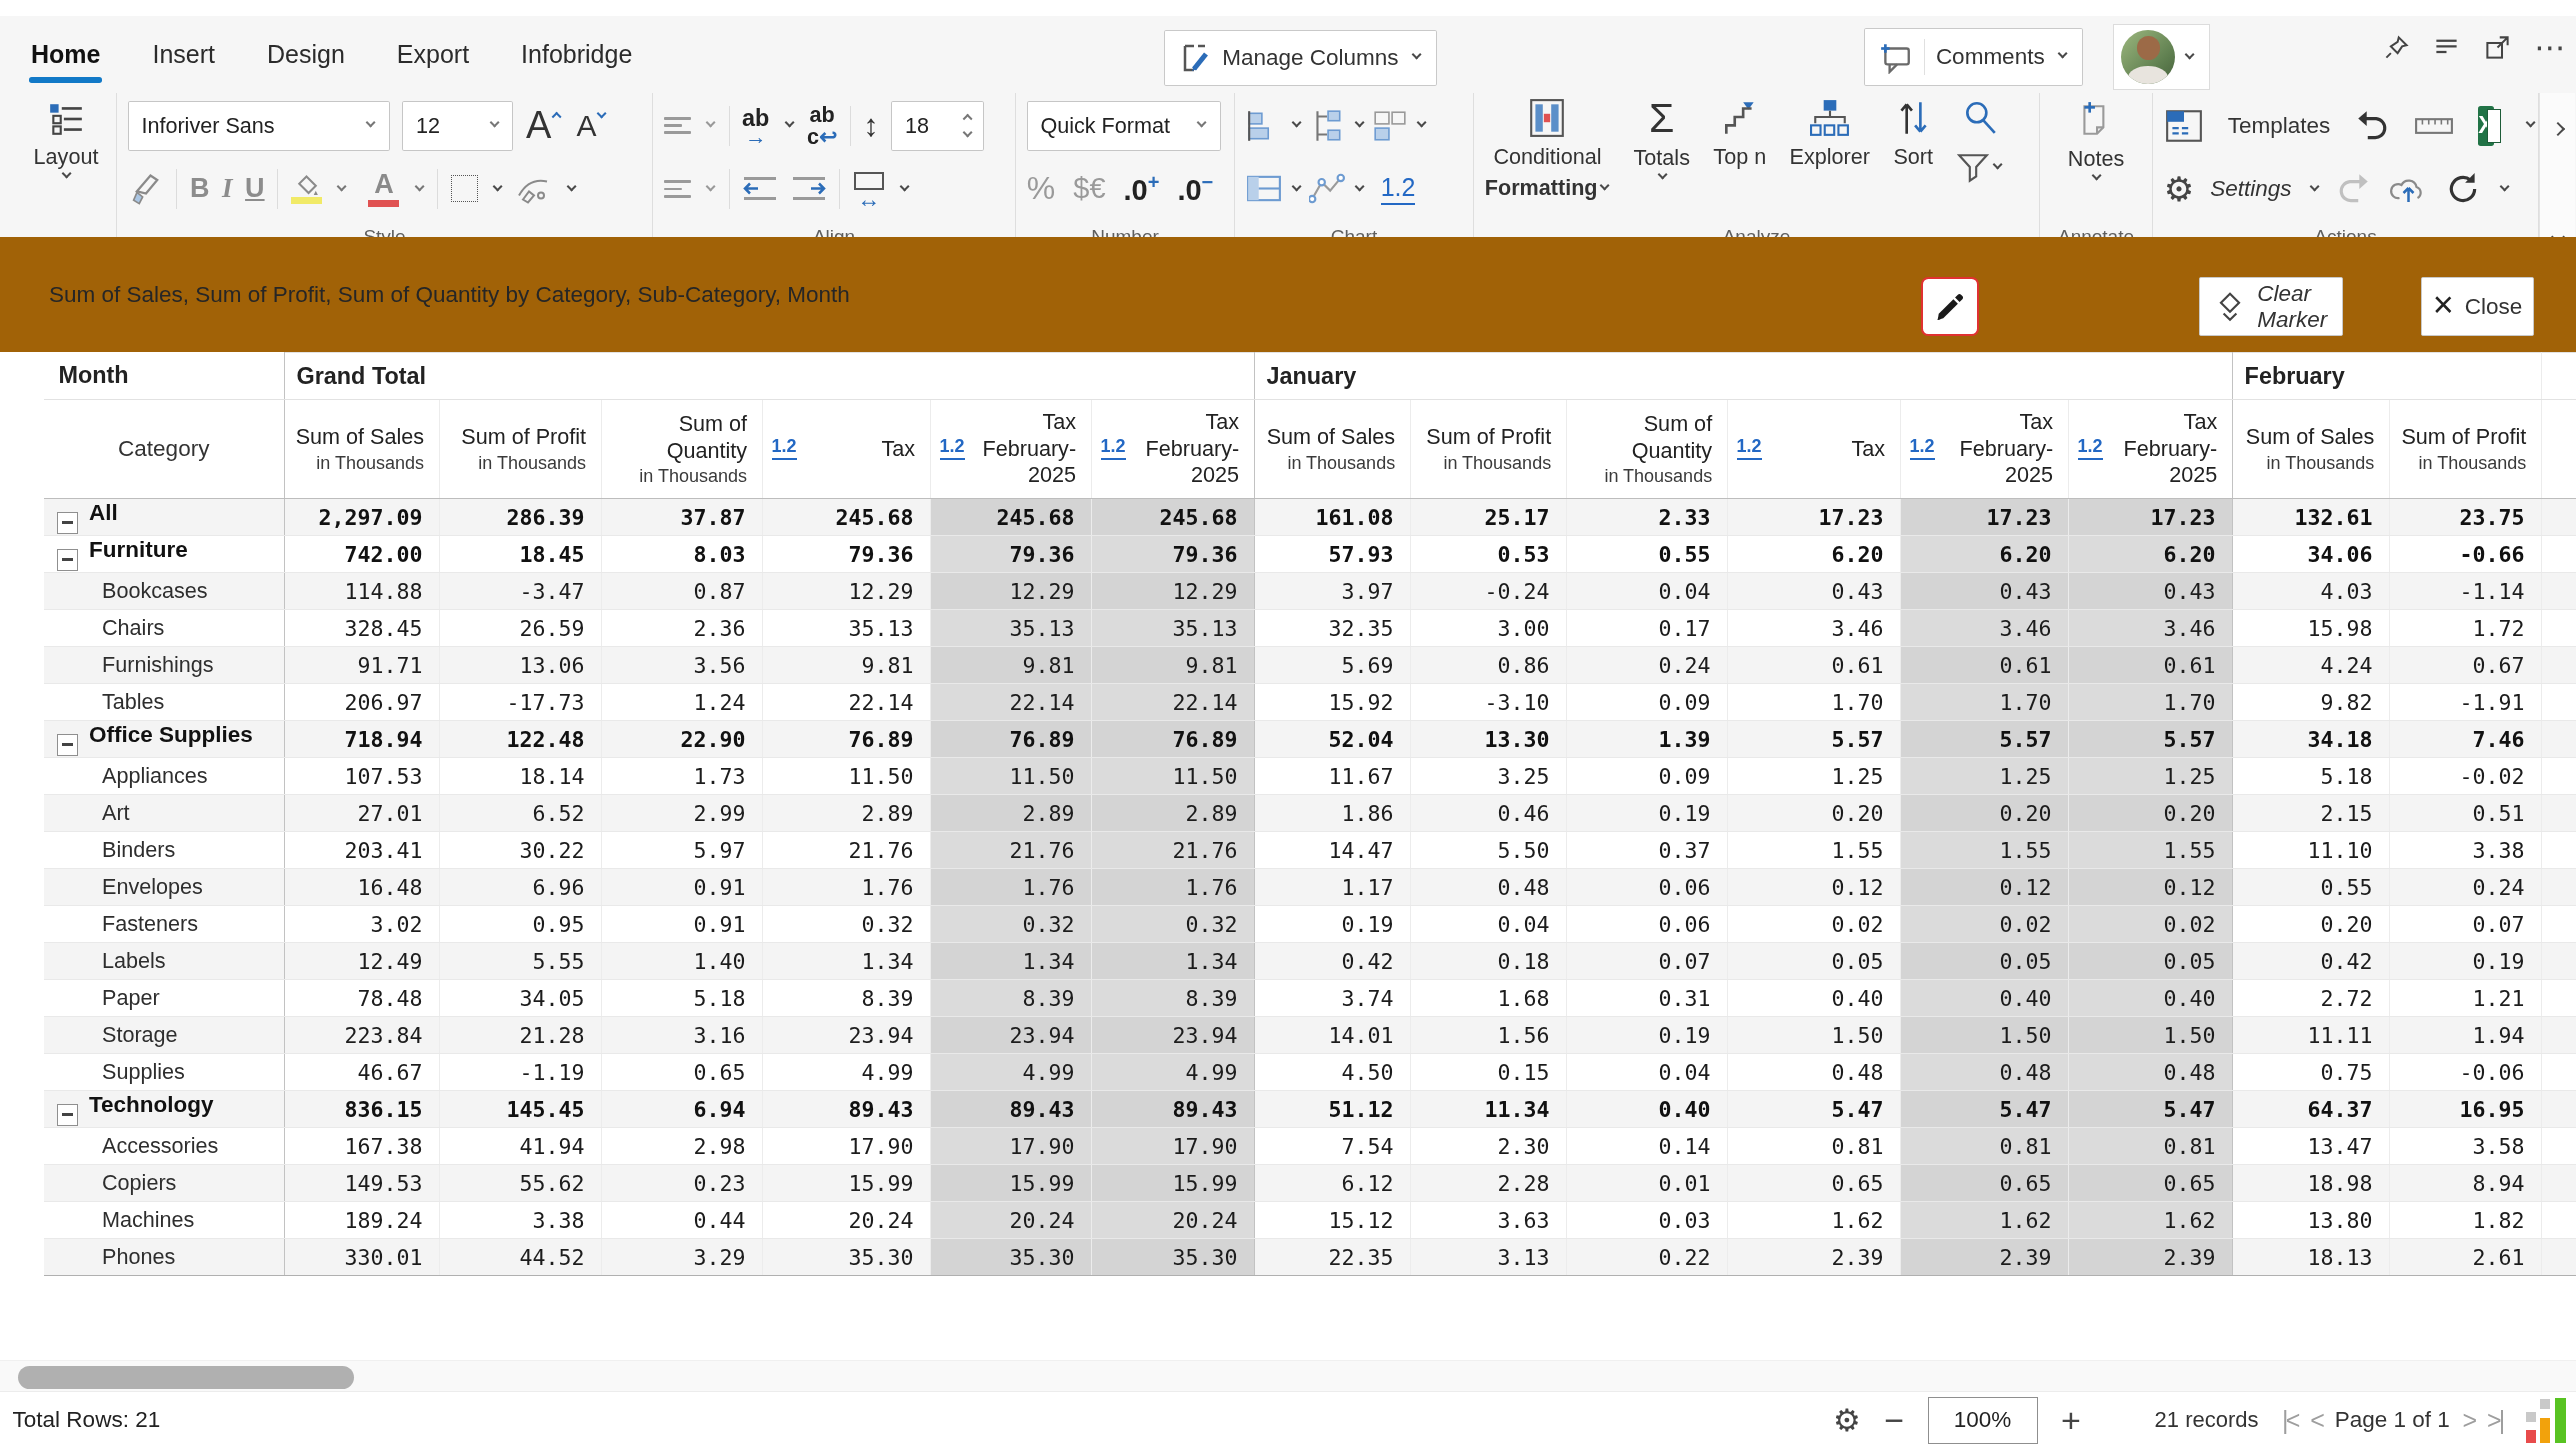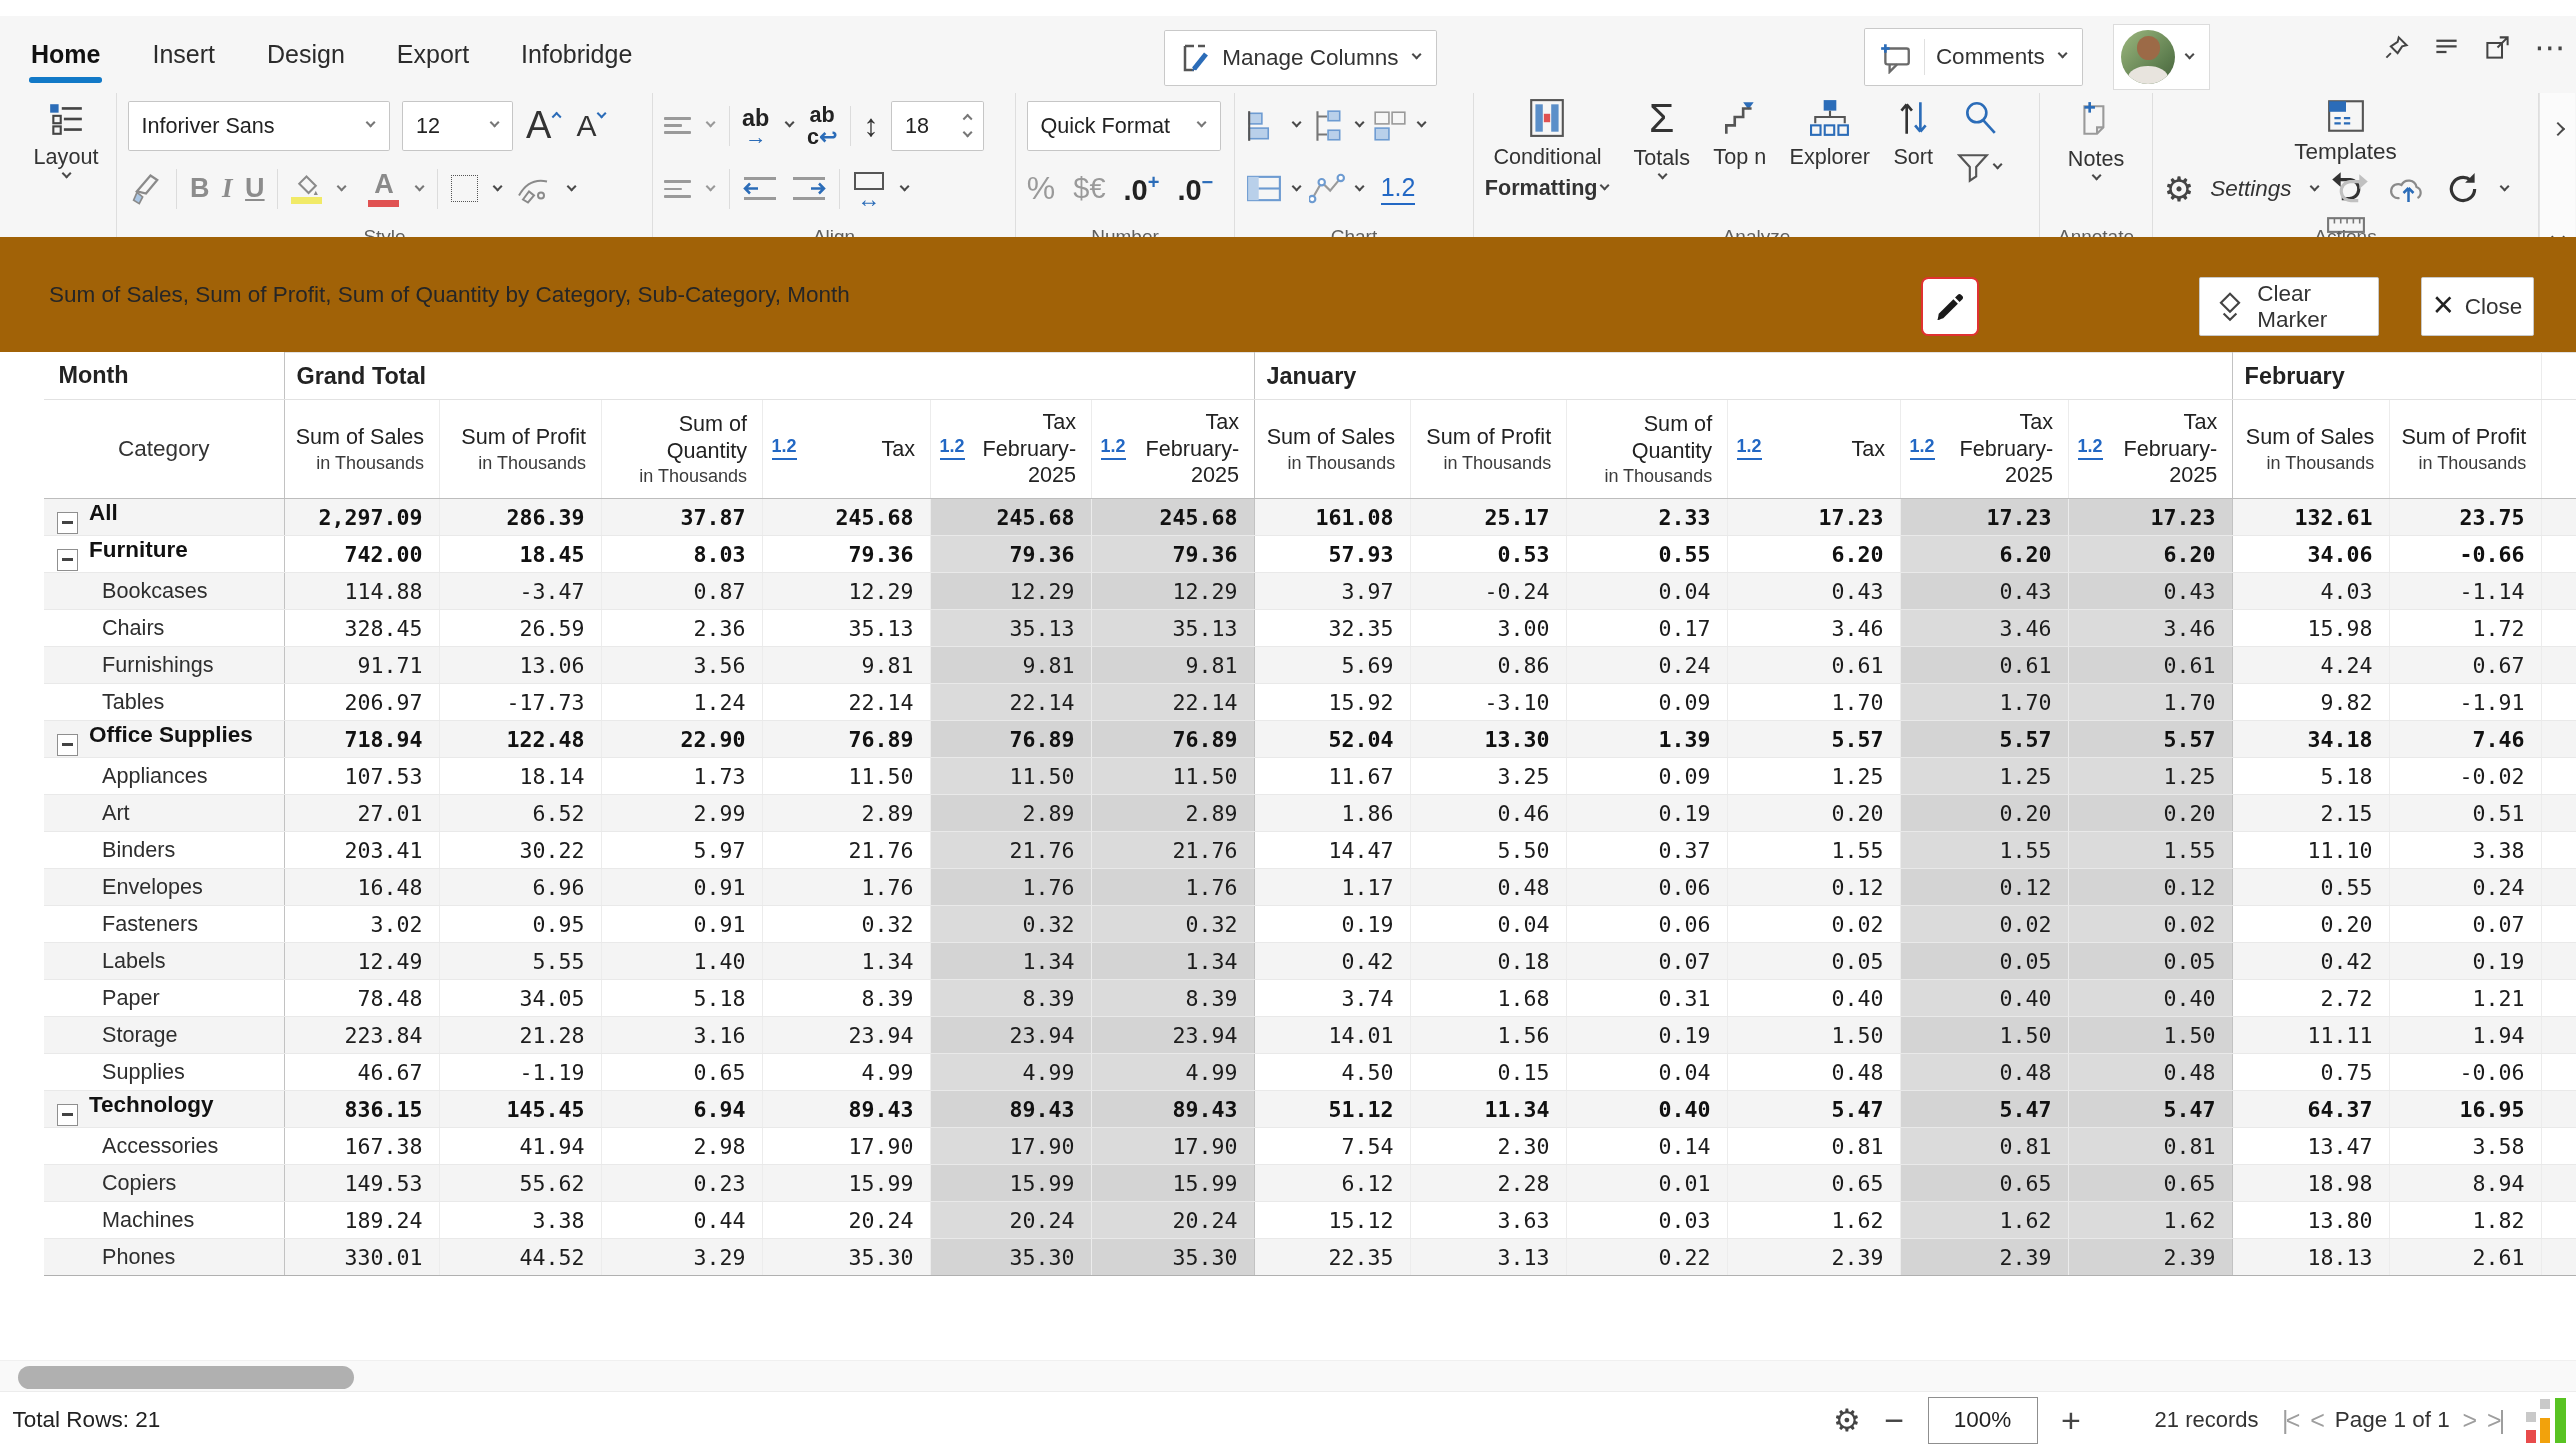--- a/index.html
+++ b/index.html
@@ -59,21 +59,21 @@
   .excel-ico::after { content:""; position:absolute; right:-7.2px; top:3.6px; width:12.6px; height:32px;
     background:#fff; border:1.8px solid #1d5c38; }
   .overflow-col { width:36px; display:flex; flex-direction:column; align-items:center;
     justify-content:space-between; padding:36px 0 9px; background:#fbfbfb; border-left:0.9px solid #e4e4e4; }
 
   
   .titlebar { position:absolute; top:237px; left:0; width:2576px; height:115px; background:#a16207; }
   .report-title { position:absolute; left:49px; top:45px; font-size:22.5px; color:#262626; }
   .marker-btn { position:absolute; left:1921px; top:277px; width:58px; height:59px; background:#fff;
     border:2.7px solid #e03131; border-radius:7.2px; display:flex; align-items:center; justify-content:center; }
-  .cm-btn { position:absolute; left:2199px; top:277px; width:180px; height:59px; justify-content:space-between; }
+  .cm-btn { position:absolute; left:2199px; top:277px; width:144px; height:59px; justify-content:space-between;font-style:italic; }
   .close-btn { position:absolute; left:2421px; top:277px; width:113px; height:59px; justify-content:center; }
   .xmark { font-size:36px; color:#222; line-height:1; margin-top:-3.6px; }
 
   
   .gridwrap { position:absolute; left:44px; top:352px; }
   table { border-collapse:collapse; table-layout:fixed; width:2540px; }
   th, td { overflow:hidden; white-space:nowrap; }
   thead tr.grow th { height:47px; border-bottom:0.9px solid #e2e2e2; font-size:23.4px; font-weight:bold;
     text-align:left; vertical-align:middle; padding-left:10.8px; }
   thead tr.grow th.t-group { border-top:0.9px solid #e2e2e2;padding-left:12px; }
@@ -480,21 +480,21 @@
                 <line x1="8" y1="7" x2="18" y2="7" stroke="#2b6cb8" stroke-width="2.5"></line>
               </svg>
           </span>
           <span>Notes</span>
           <span class="chev sm"></span>
         </div>
         <div class="glabel">Annotate</div>
       </div>
 
       <div class="rgroup" style="width:386px;">
-        <div class="r1" style="gap:4px;flex-direction:column;">
+        <div class="r1" style="gap:24px;">
           <span class="ico">
             <svg width="40" height="38" viewBox="0 0 38 36">
                 <rect x="3" y="4" width="32" height="28" fill="none" stroke="#555" stroke-width="2"></rect>
                 <rect x="3" y="4" width="16" height="10" fill="#2b6cb8"></rect>
                 <path d="M8 20 h6 M8 25 h6 M17 20 h6 M17 25 h6" stroke="#2b6cb8" stroke-width="2"></path>
               </svg>
           </span>
           <span style="font-size:22.5px;color:#333;">Templates</span>
           <span class="ico">
             <svg width="36" height="36" viewBox="0 0 34 34">

